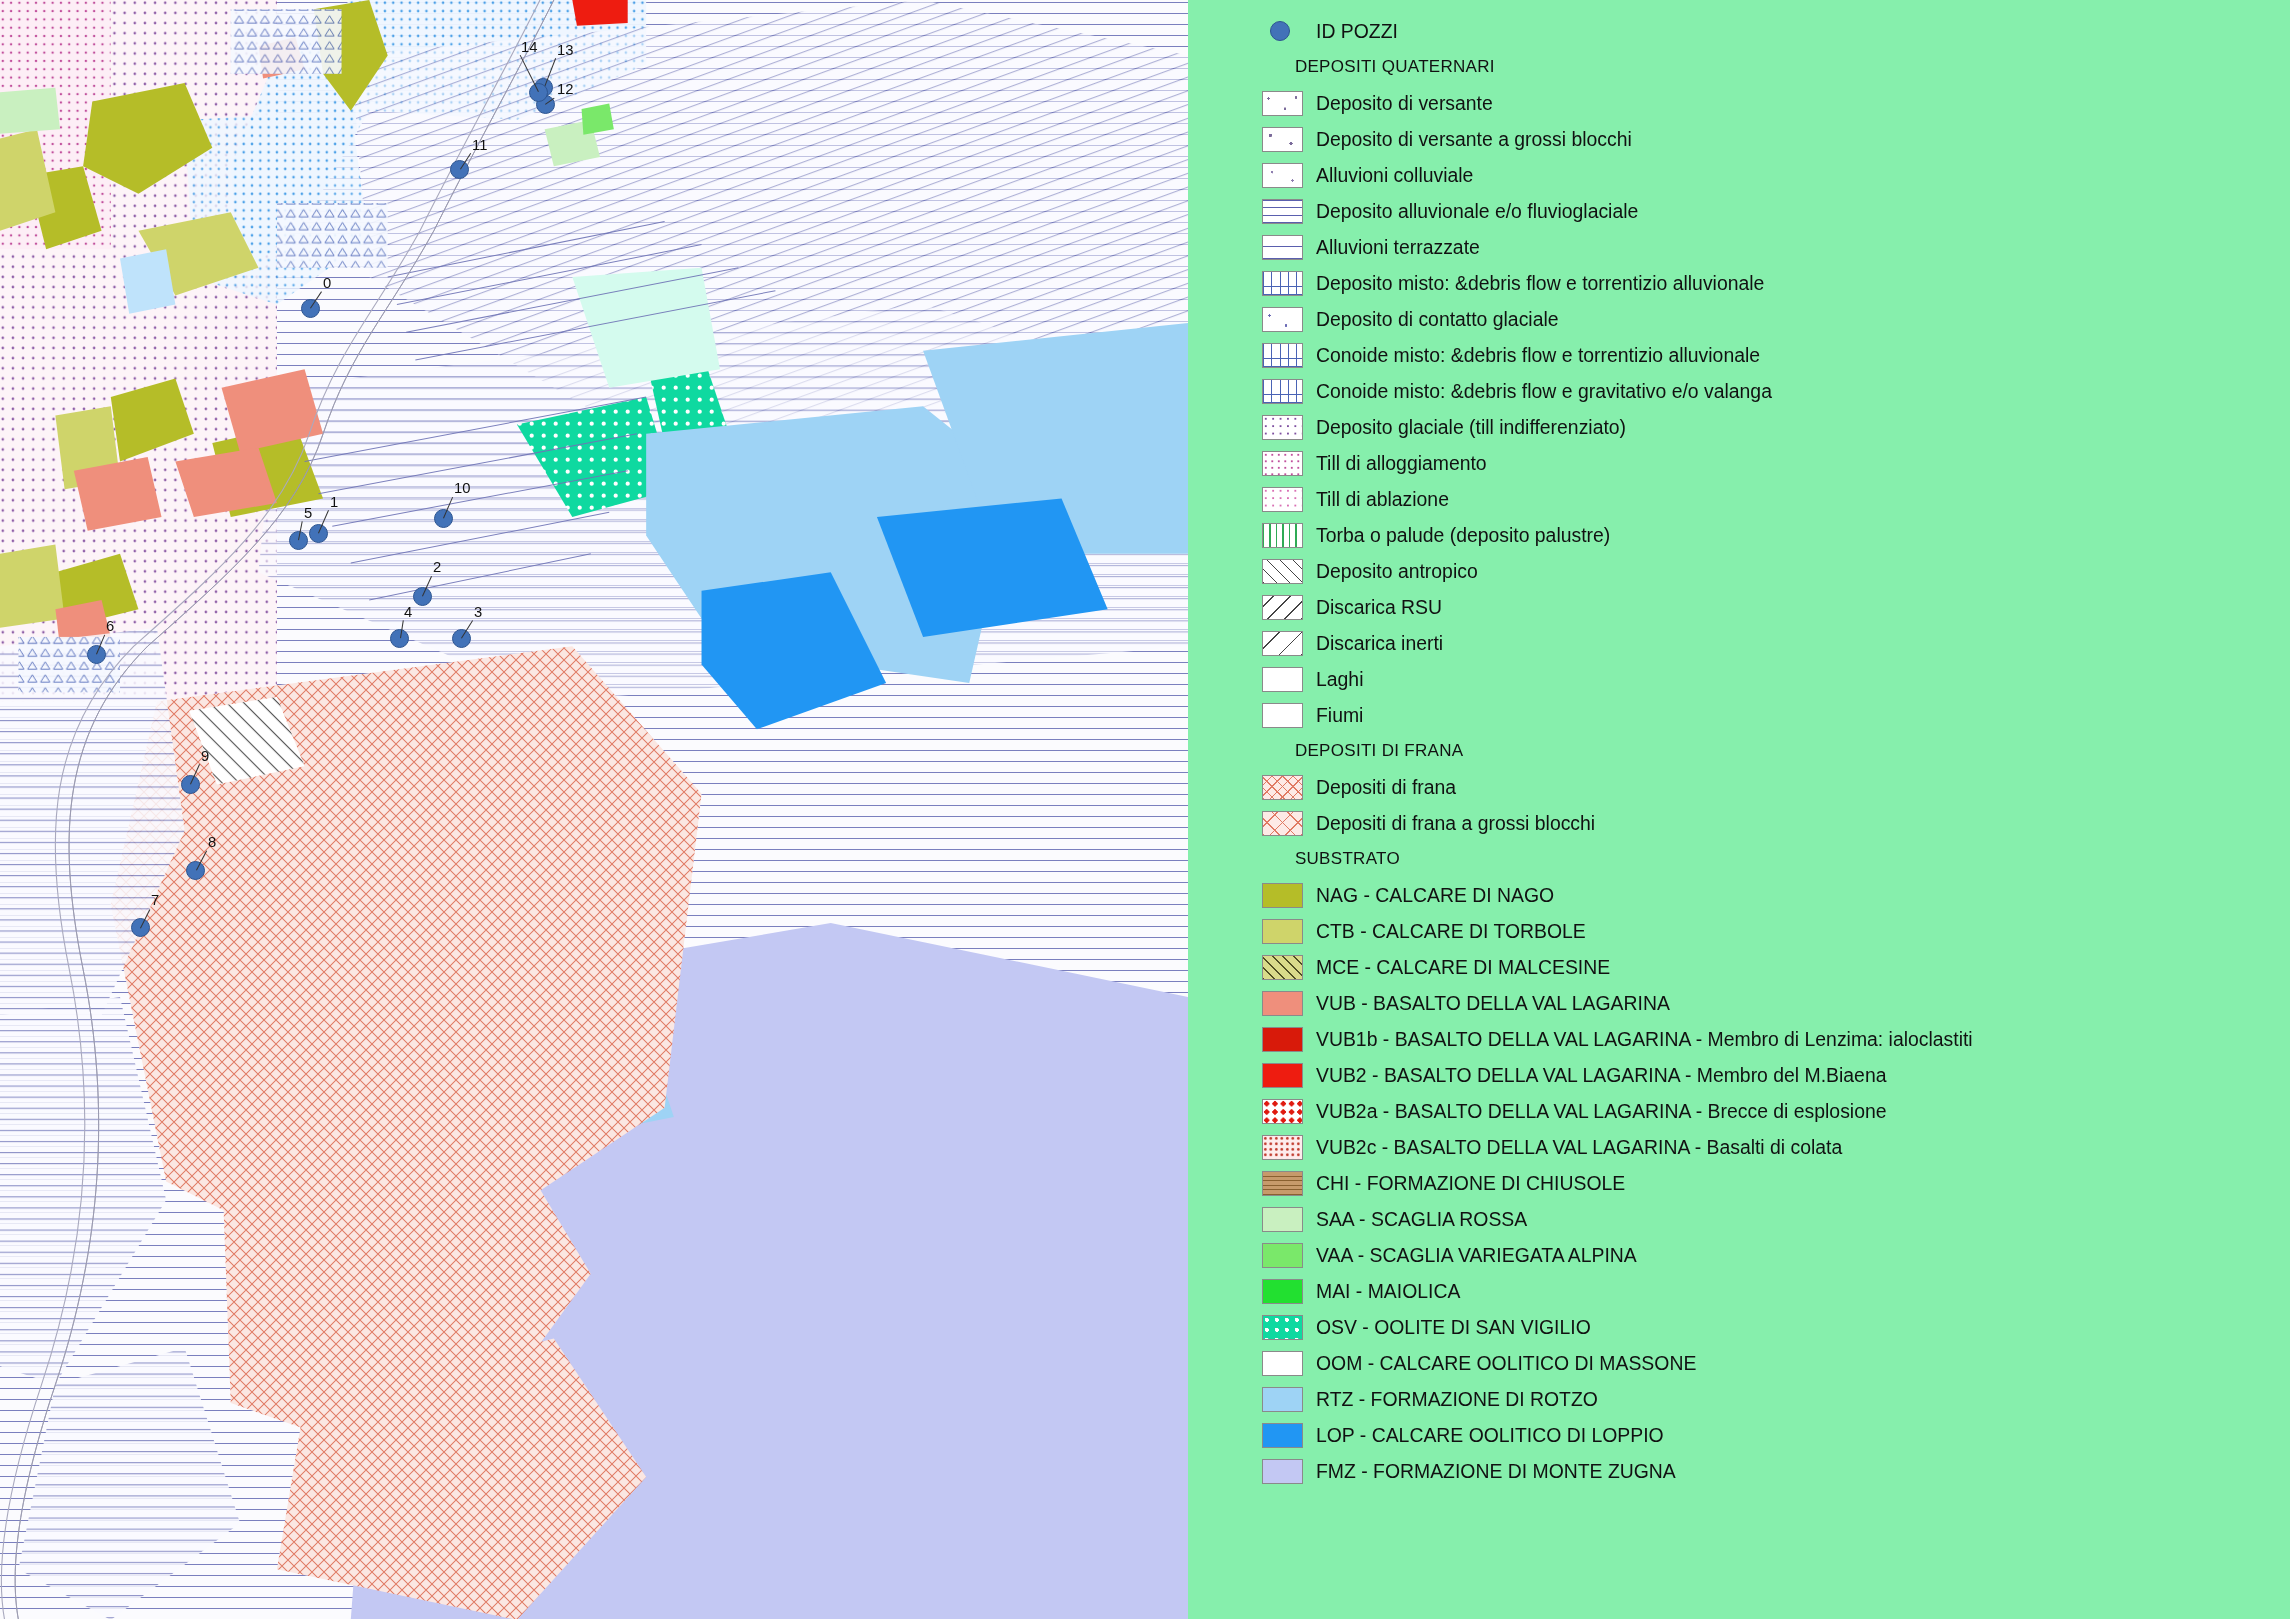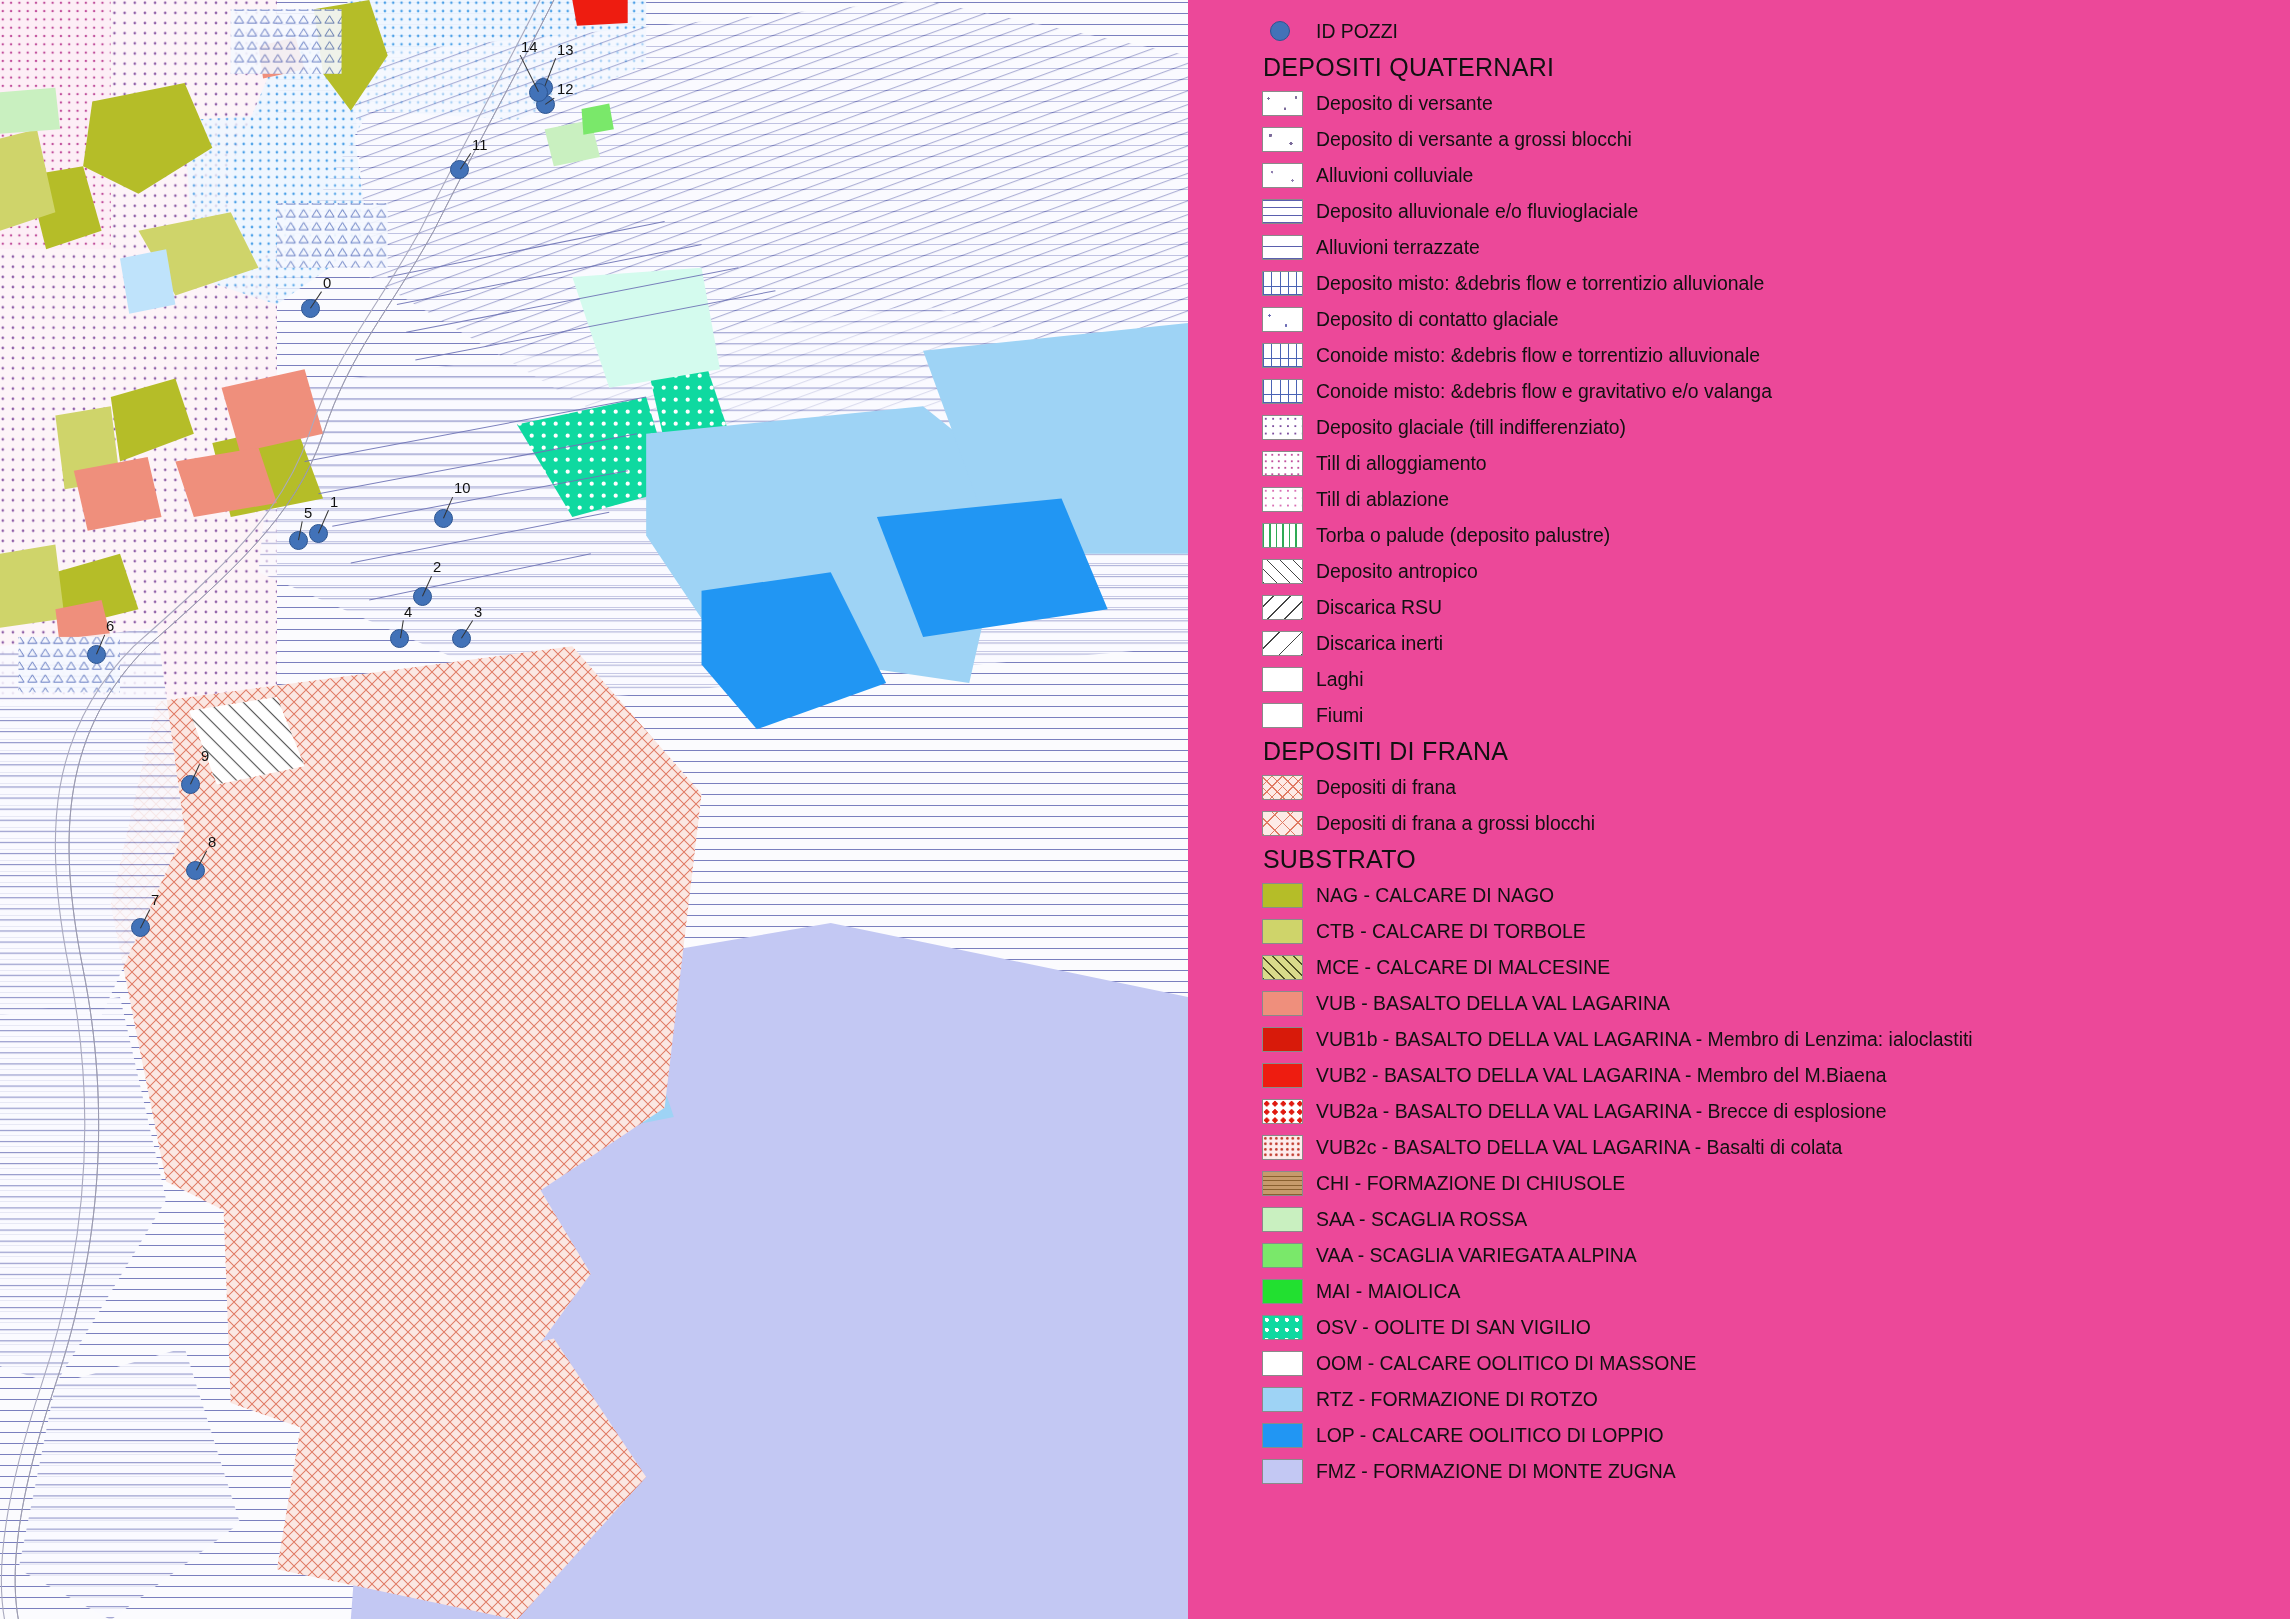--- a/index.html
+++ b/index.html
@@ -83,43 +83,44 @@
     position: absolute;
     background: #333;
     height: 0.9px;
   }
 
   
   #legend-panel {
     position: relative;
     width: 1103px;
     height: 1620px;
-    background: #ec4899;
+    background: #86efac;
     padding: 0;
     flex: 0 0 auto;
   }
   #legend-inner {
     position: absolute;
     left: 74px;
     top: 13px;
     width: 1015px;
   }
   .legend-row {
     display: flex;
     align-items: center;
     height: 36px;
   }
   .legend-head {
-    font-size: 25px;
+    font-size: 17px;
     color: #111;
     letter-spacing: 0.3px;
     display: flex;
     align-items: center;
     height: 36px;
     padding-left: 0.9px;
+    margin-left: 32px;
   }
   .swatch-box {
     width: 41px;
     height: 25px;
     flex: 0 0 auto;
     margin-right: 13px;
     box-sizing: border-box;
   }
   .sw-outline {
     border: 0.9px solid #8a8a8a;

